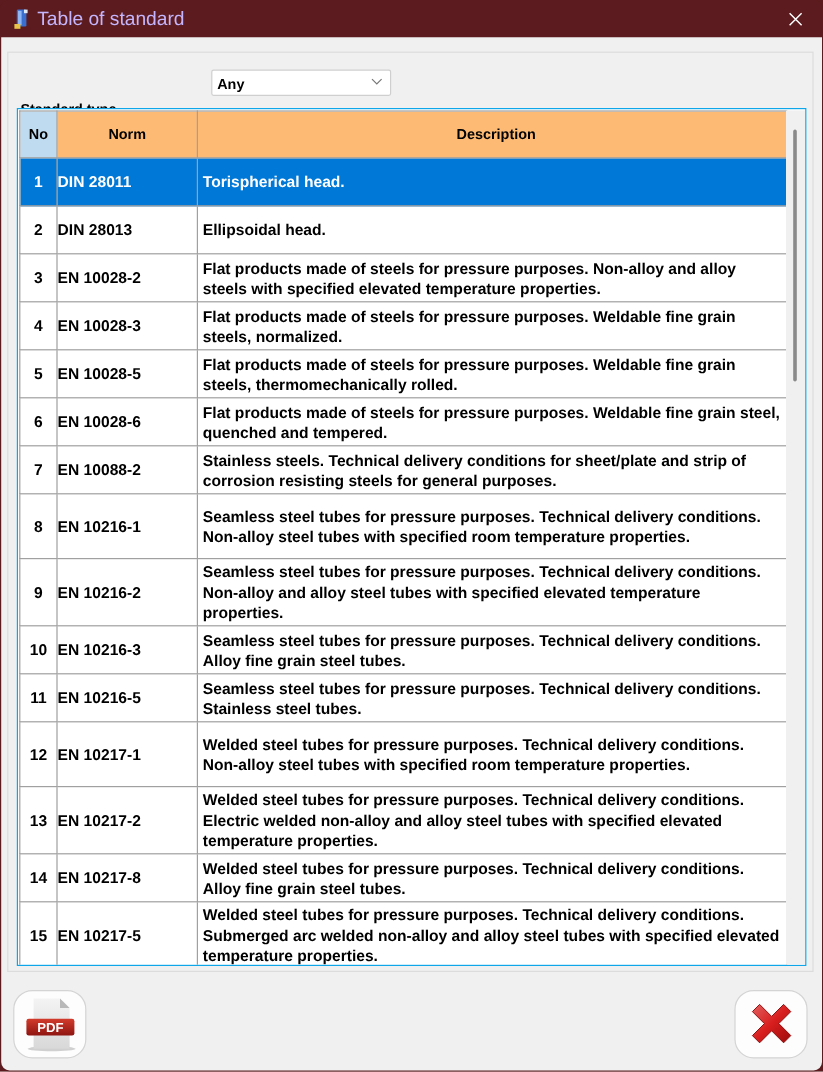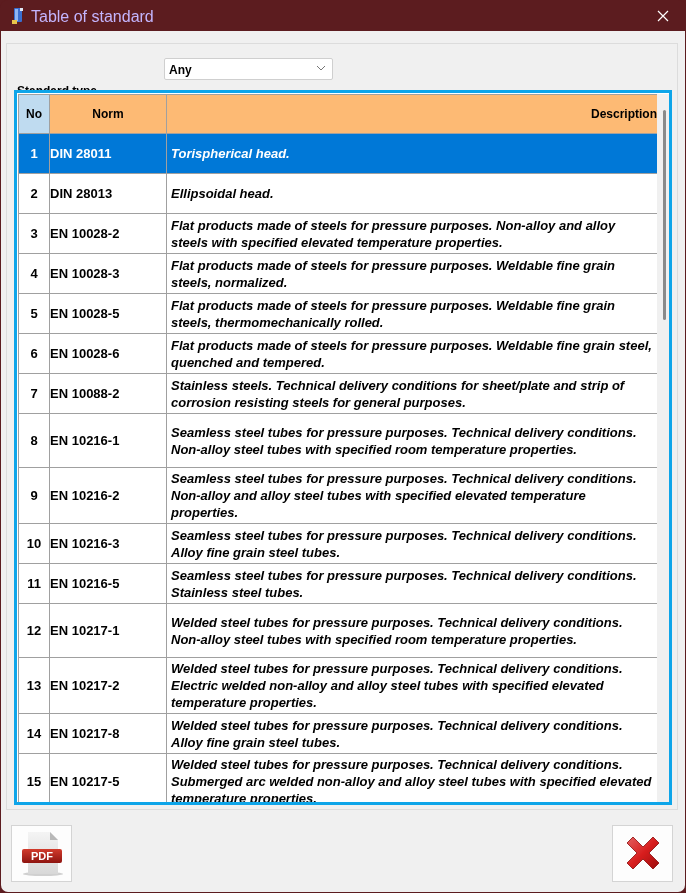--- a/index.html
+++ b/index.html
@@ -29,53 +29,53 @@
     border-radius:0 0 7px 7px;
   }
   .group {
     position:absolute; left:5px; top:12px; width:672px; height:767px;
     border:1px solid #dcdcdc; box-sizing:border-box;
   }
   .std-label {
     position:absolute; left:16px; top:31px; font-size:12px; font-weight:bold; color:#000;margin-top:22px;
   }
   .combo {
-    position:absolute; left:163px; top:27px; width:169px; height:22px;
+    position:absolute; left:175px; top:27px; width:150px; height:22px;
     background:#fff; border:1px solid #cfcfcf; border-radius:2px; box-sizing:border-box;
   }
   .combo-value { position:absolute; left:4px; top:4px; font-size:12px; font-weight:bold; color:#000; }
   .combo-chev { position:absolute; right:6px; top:4px; width:10px; height:10px; }
   .grid {
     position:absolute; left:13px; top:59px; width:658px; height:715px;
-    border:3px solid #0ea5e9; background:#fff; box-sizing:border-box; overflow:hidden;
+    border:1px solid #0ea5e9; background:#fff; box-sizing:border-box; overflow:hidden;
   }
   table { border-collapse:collapse; table-layout:fixed; position:absolute; left:1px; top:1px; }
   th, td {
     border:1px solid #a0a0a0; font-size:13px; font-weight:bold; color:#000;
     padding:0; box-sizing:border-box;
   }
   th { height:39px; background:#fdba74; font-size:12px; }
   th.col-no { background:#bfdbf0; width:31px; }
   th.col-norm { width:117px; }
-  th.col-desc { width:491px; text-align:right; padding-left:7px; }
+  th.col-desc { width:491px; text-align:center; padding-left:7px; }
   td.c-no { text-align:center; }
   td.c-norm { text-align:left; }
-  td.c-desc { text-align:left; padding:2px 4px 2px 4px; line-height:17px; vertical-align:middle;font-style:italic; }
+  td.c-desc { text-align:left; padding:2px 4px 2px 4px; line-height:17px; vertical-align:middle; }
   tr.selected td { background:#0078d7; color:#fff; border-color:#a0a0a0; }
   tr.r40 td { height:40px; }
   tr.r54 td { height:54px; }
   .scroll-track {
     position:absolute; left:640px; top:1px; width:16px; height:712px; background:#f0f0f0;
   }
   .scroll-thumb {
     position:absolute; left:6px; top:16px; width:3px; height:210px; background:#8a8a8a; border-radius:2px;
   }
   .btn {
     position:absolute; width:61px; height:57px; background:#fdfdfd;
-    border:1px solid #d4d4d4; border-radius:0; box-sizing:border-box; cursor:pointer;
+    border:1px solid #d4d4d4; border-radius:16px; box-sizing:border-box; cursor:pointer;
   }
   .btn-pdf { left:10px; top:794px; }
   .btn-close { left:611px; top:794px; }
 </style>
 </head>
 <body>
 
 <div class="window">
   <div class="titlebar">
     <svg class="title-icon" viewBox="0 0 14 18">

